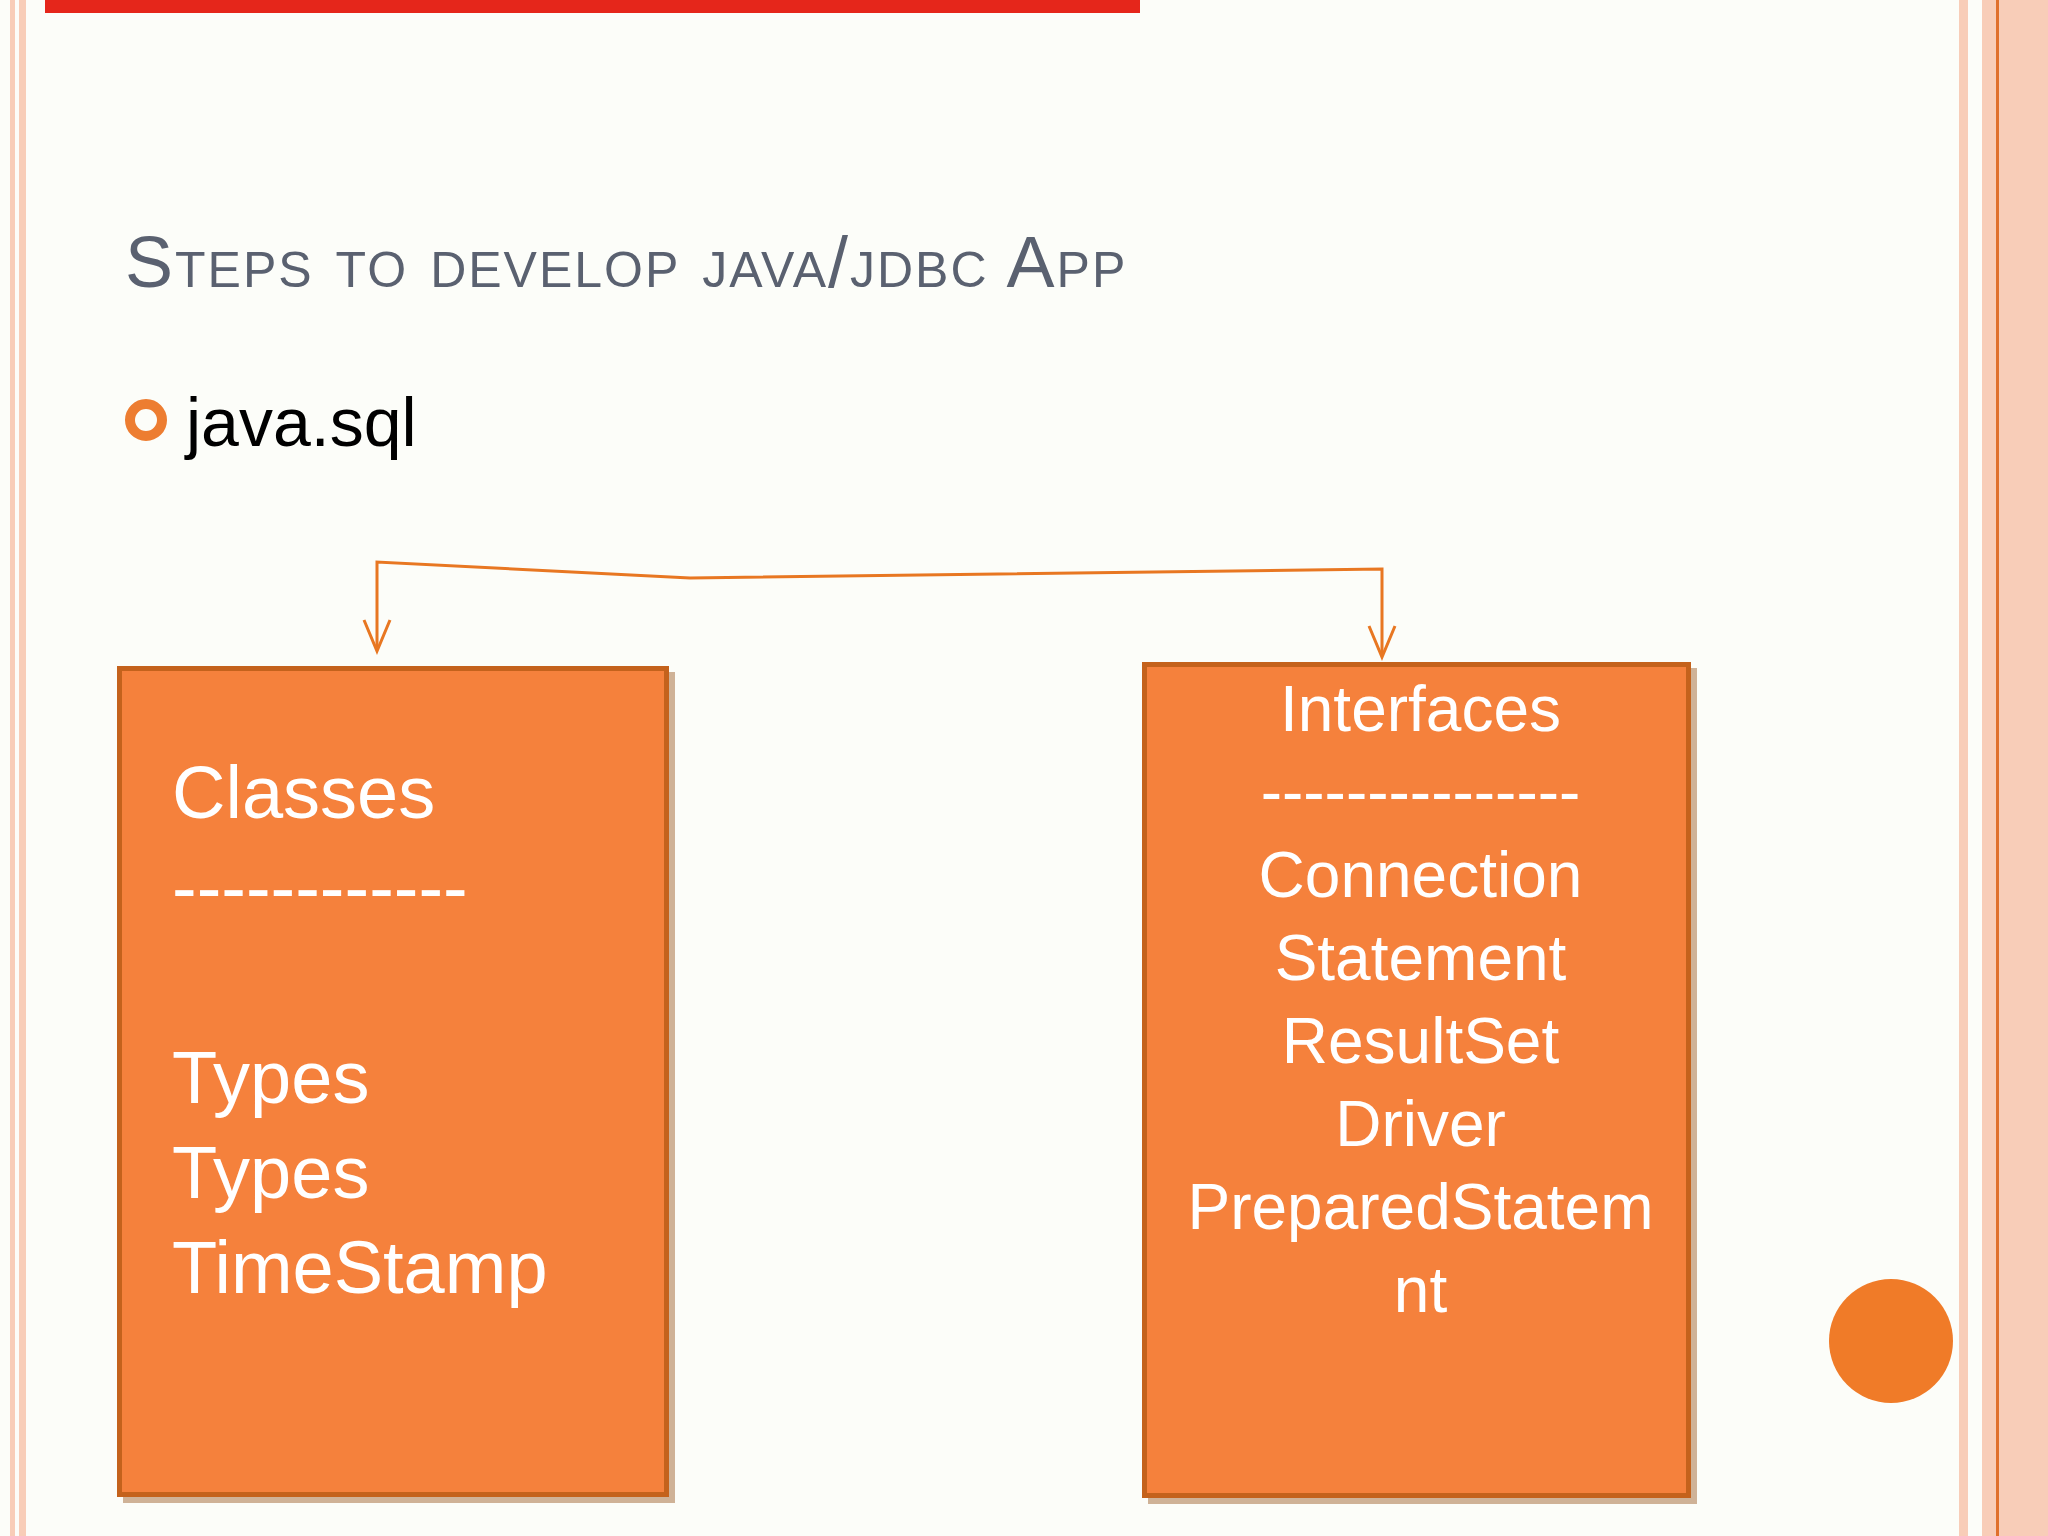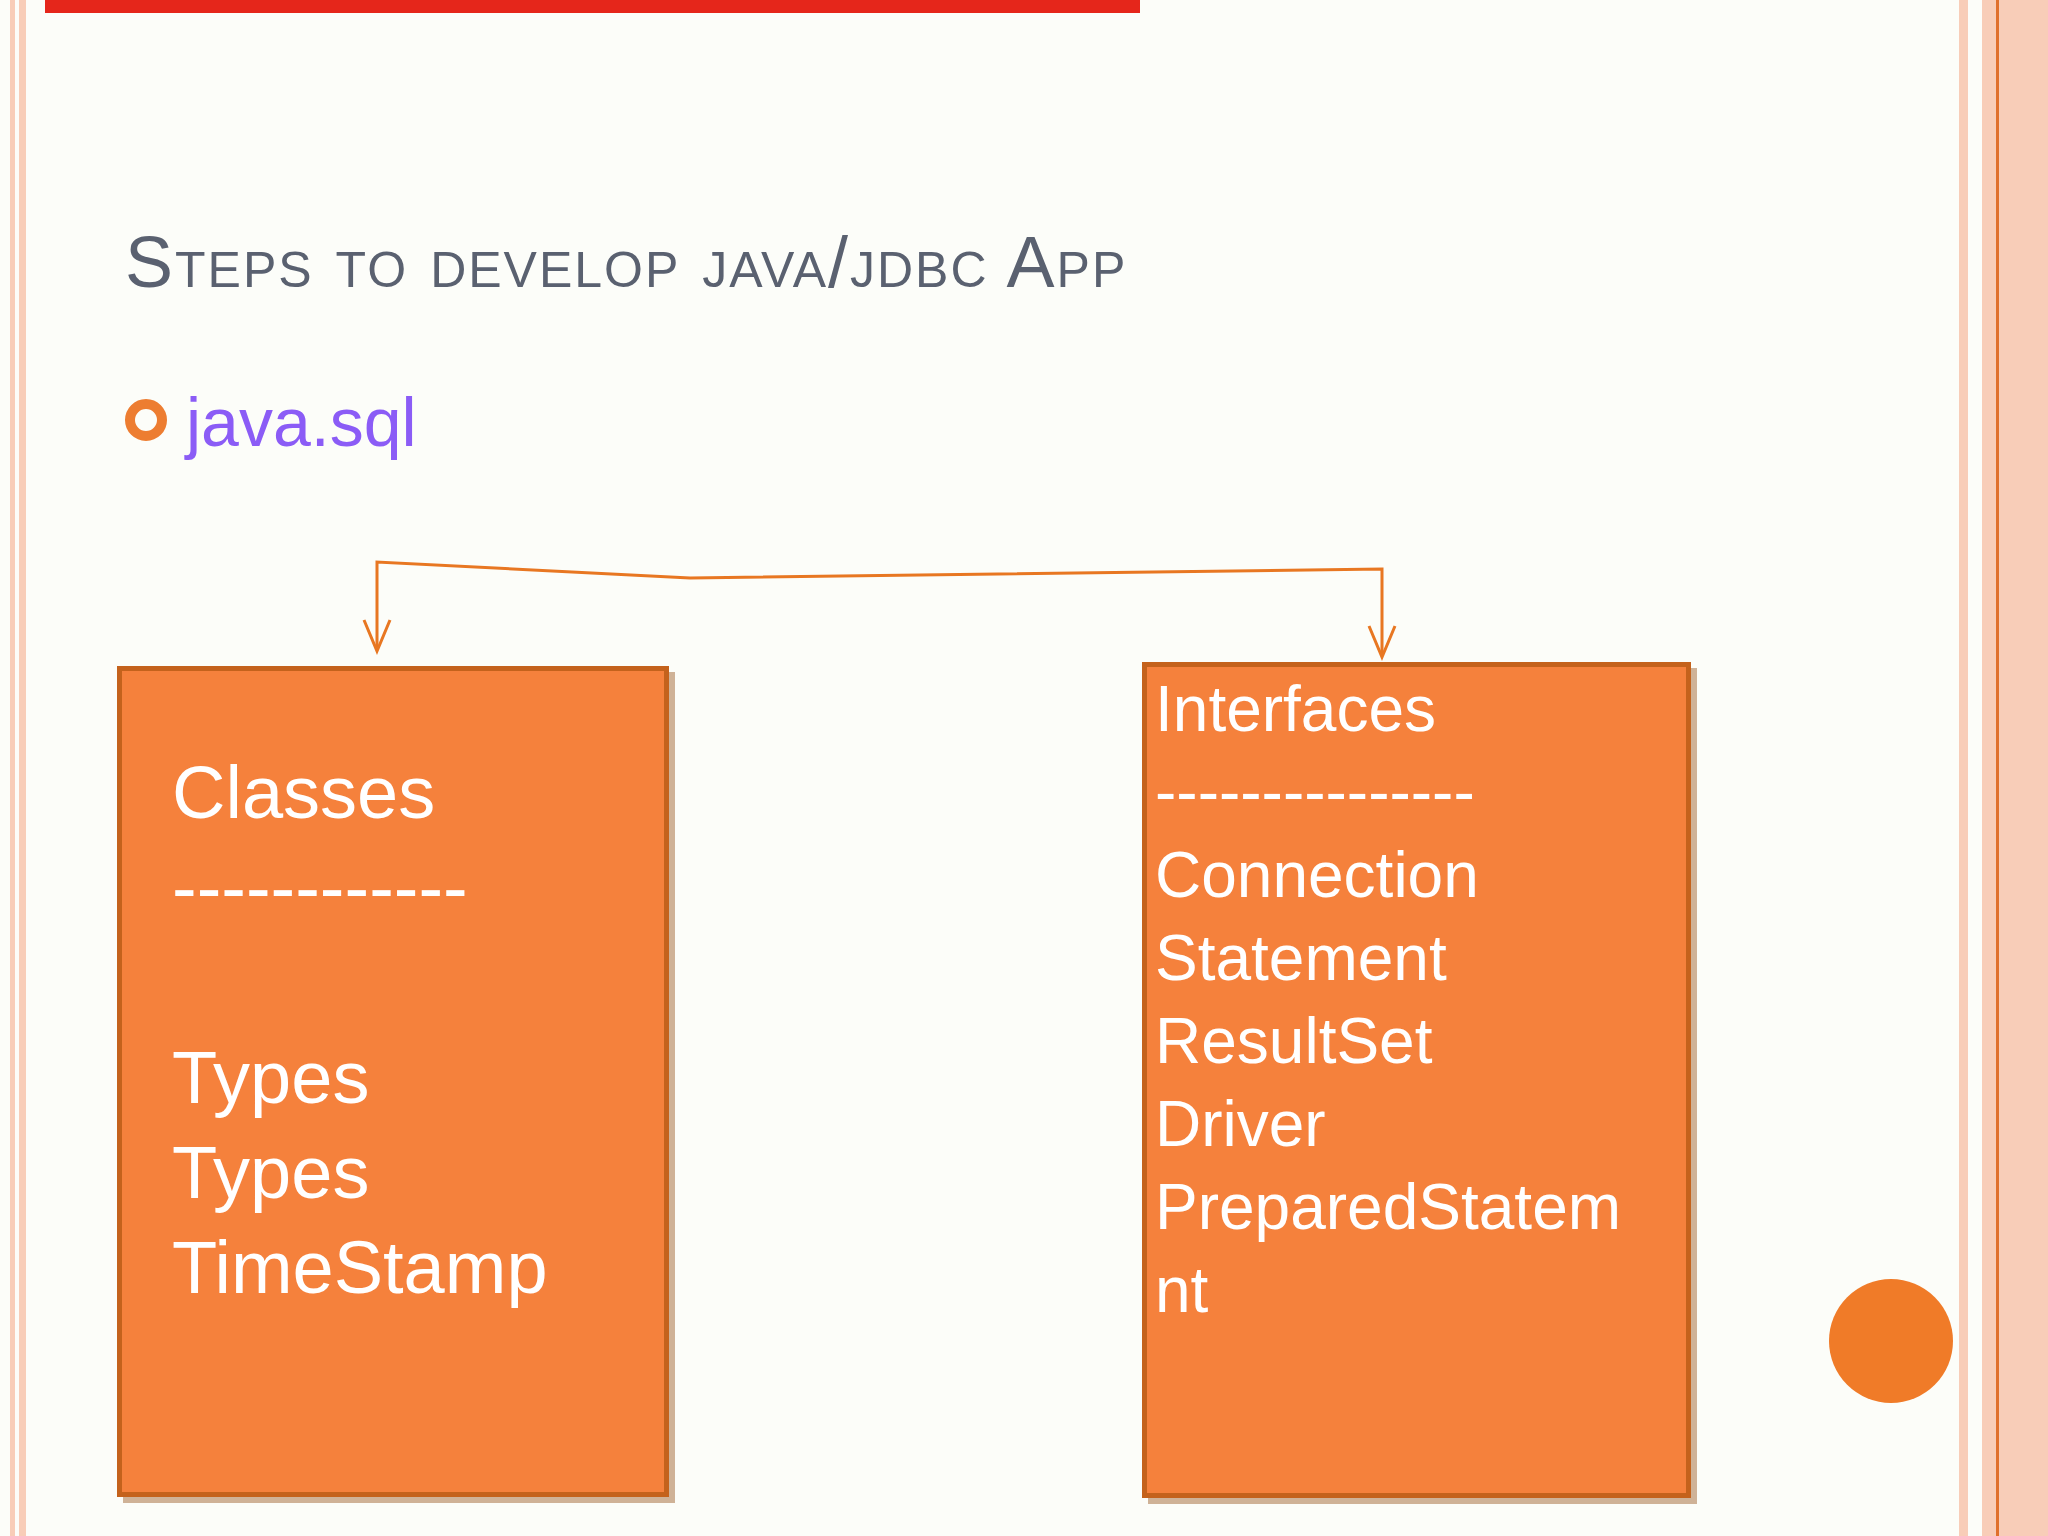--- a/index.html
+++ b/index.html
@@ -20,35 +20,35 @@
     font-variant:small-caps;letter-spacing:2px;
     color:#5A6170;white-space:nowrap;
   }
   .bullet-ring{
     position:absolute;left:125px;top:399px;
     width:22px;height:22px;border:10px solid #ED7D31;border-radius:50%;
     background:transparent;
   }
   .bullet-label{
     position:absolute;left:186px;top:388px;
-    font-size:68px;line-height:1;color:#8b5cf6;white-space:nowrap;
+    font-size:68px;line-height:1;color:#000000;white-space:nowrap;
   }
   .connector{position:absolute;left:0;top:0;}
   .pkg-box{
     position:absolute;
     background:#F5813C;
     border:5px solid #C4621C;
     box-sizing:border-box;
     box-shadow:6px 6px 0 rgba(154,86,30,0.45);
     color:#FFFFFF;
   }
   .box-left{left:117px;top:666px;width:552px;height:831px;padding-left:24px;}
   .box-left .box-text{padding:74px 0 0 26px;font-size:74px;line-height:95px;text-align:left;}
   .box-right{left:1142px;top:662px;width:549px;height:836px;}
-  .box-right .box-text{padding:1px 0 0 8px;font-size:64px;line-height:83px;}
+  .box-right .box-text{padding:1px 0 0 8px;font-size:64px;line-height:83px;text-align:center;}
   .box-text{overflow:hidden;height:100%;}
   .box-line{white-space:nowrap;}
   .accent-circle{
     position:absolute;left:1829px;top:1279px;
     width:124px;height:124px;border-radius:50%;
     background:#F07B28;
   }
 </style>
 </head>
 <body>

